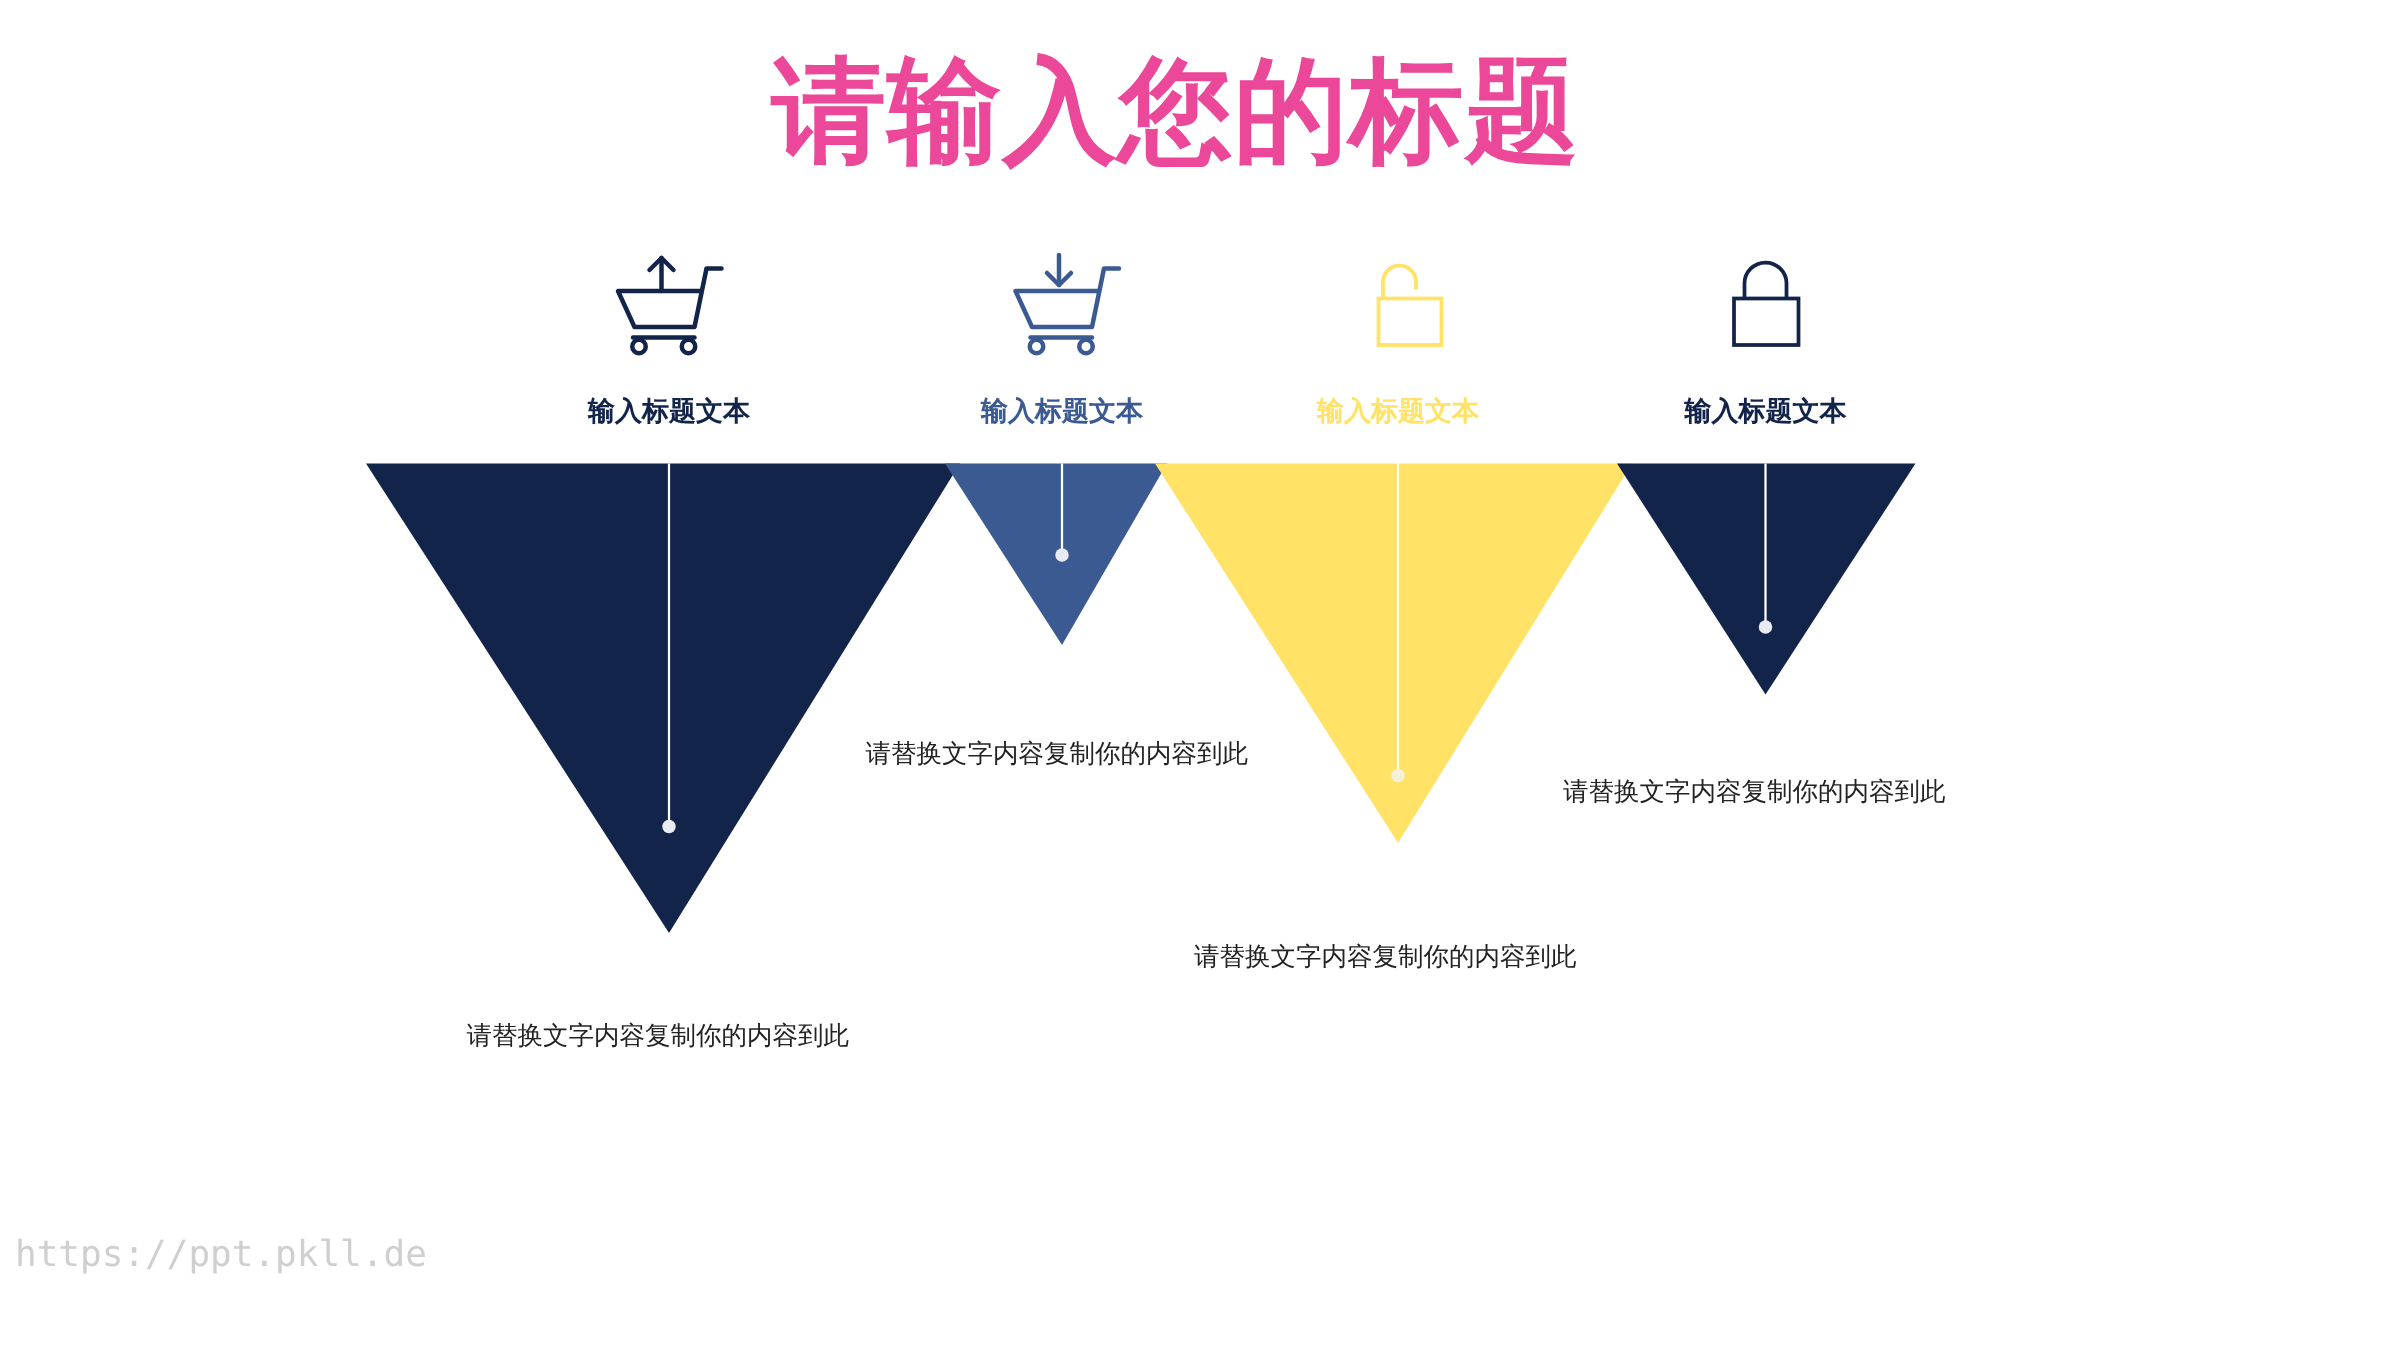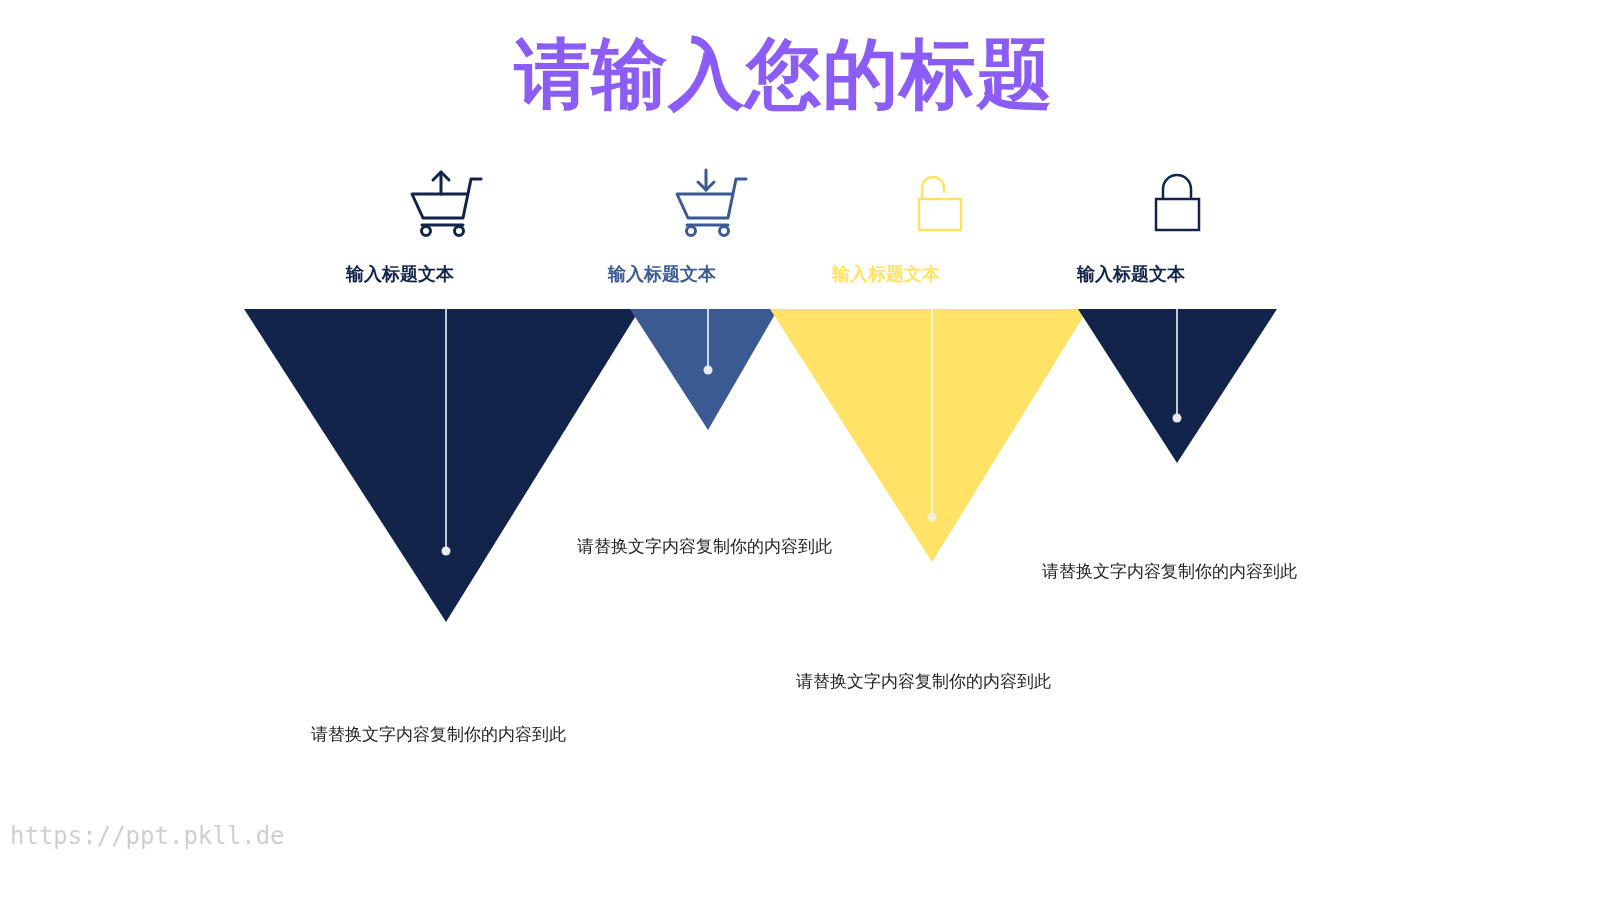--- a/index.html
+++ b/index.html
@@ -1,20 +1,20 @@
 <!DOCTYPE html>
 <html><head>
 <meta charset="utf-8">
 <style>
   html,body{margin:0;padding:0;background:#ffffff;}
   body{width:1600px;height:900px;position:relative;overflow:hidden;font-family:"DejaVu Sans","Liberation Sans",sans-serif;}
-  .title{position:absolute;left:0;width:1568px;top:28px;text-align:center;font-size:76px;font-weight:bold;color:#8b5cf6;letter-spacing:1px;line-height:92px;}
+  .title{position:absolute;left:0;width:1568px;top:28px;text-align:center;font-size:76px;font-weight:bold;color:#ec4899;letter-spacing:1px;line-height:92px;}
   .icon{position:absolute;}
-  .label{position:absolute;font-size:18px;font-weight:bold;text-align:left;width:200px;}
-  .desc{position:absolute;font-size:17px;color:#222;white-space:nowrap;margin-top:44px;}
+  .label{position:absolute;font-size:18px;font-weight:bold;text-align:center;width:200px;}
+  .desc{position:absolute;font-size:17px;color:#222;white-space:nowrap;}
   svg.tri{position:absolute;left:0;top:0;}
   .watermark{position:absolute;left:10px;top:822px;font-size:24px;color:#cfcfcf;font-family:"DejaVu Sans Mono","Liberation Mono",monospace;}
 </style>
 </head>
 <body>
 
 <div class="title">请输入您的标题</div>
 
 <svg class="tri" width="1600" height="900">
   <polygon points="244,309 640,309 446,622" fill="#13244B"></polygon>

